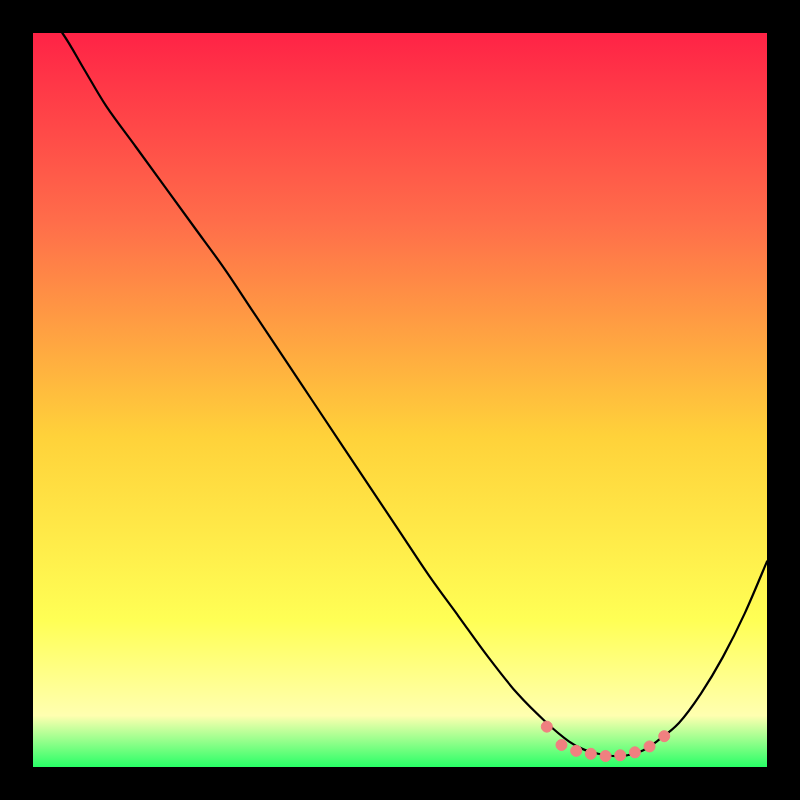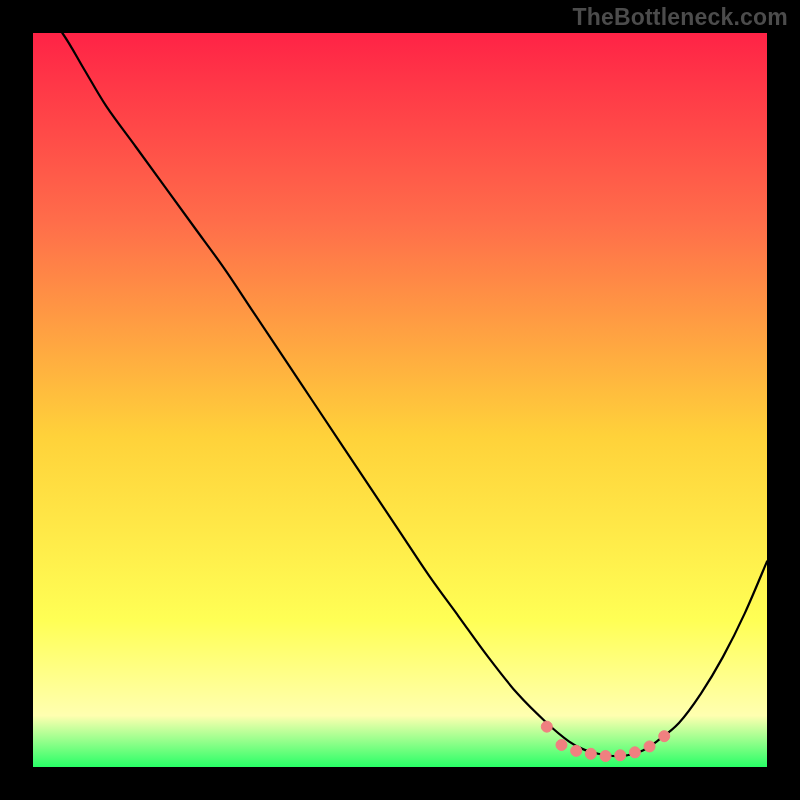--- a/index.html
+++ b/index.html
@@ -33,21 +33,20 @@
     font-weight: 600;
     letter-spacing: 0.2px;
     z-index: 10;
   }
   svg { display: block; }
 </style>
 </head>
 <body>
 
 <div class="canvas-wrap">
-  <div class="watermark">TheBottleneck.com</div>
   <div class="plot">
     <svg id="plot-svg" width="734" height="734" viewBox="0 0 734 734">
       <defs>
         <linearGradient id="bgGrad" x1="0" y1="0" x2="0" y2="1">
           <stop id="g0" offset="0%" stop-color="#ff2346"></stop>
           <stop id="g1" offset="26%" stop-color="#ff6e4a"></stop>
           <stop id="g2" offset="55%" stop-color="#ffd23a"></stop>
           <stop id="g3" offset="80%" stop-color="#ffff55"></stop>
           <stop id="g4" offset="93%" stop-color="#ffffb0"></stop>
           <stop id="g5" offset="100%" stop-color="#28ff66"></stop>

